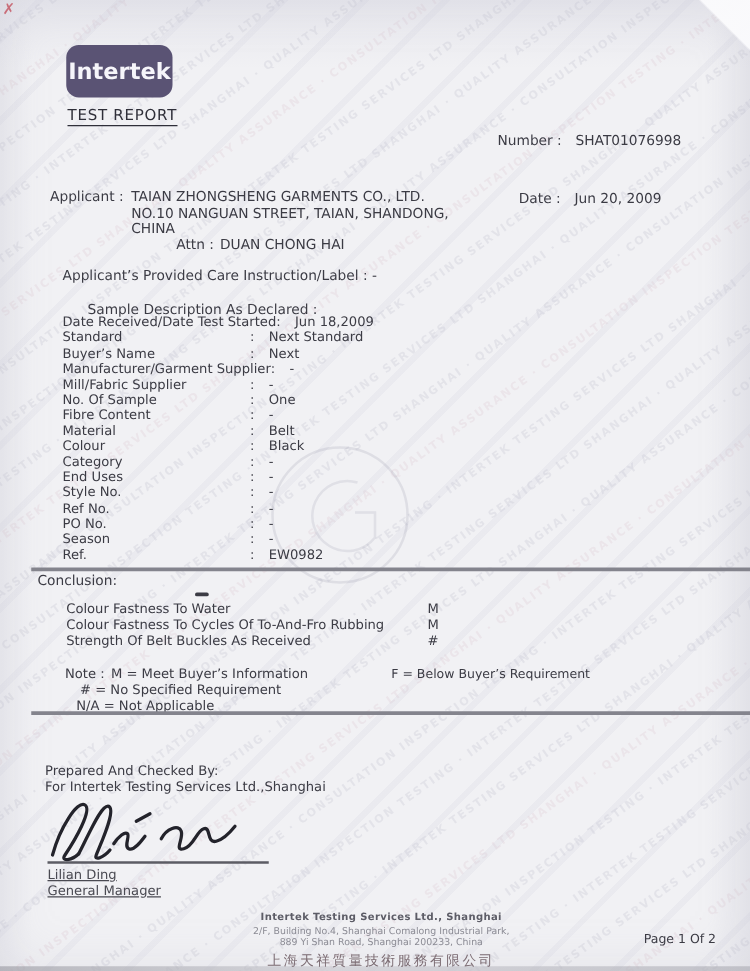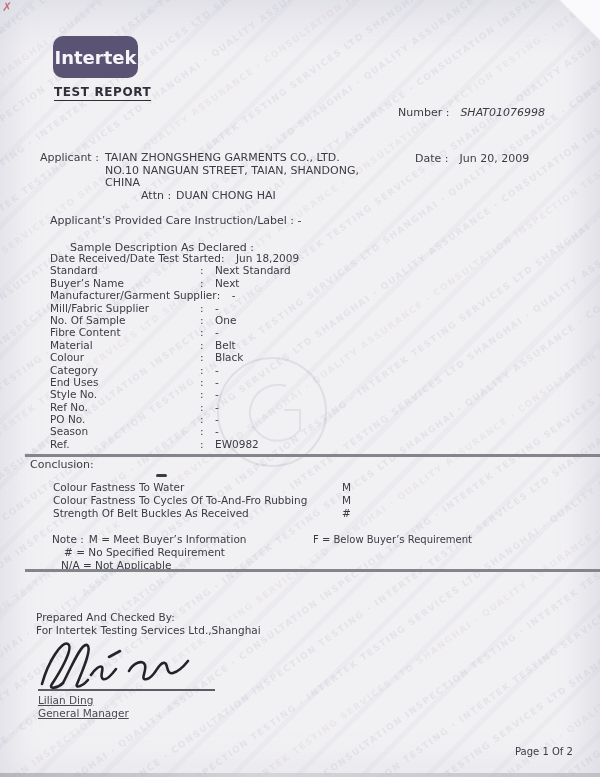--- a/index.html
+++ b/index.html
@@ -25,24 +25,24 @@
   .bottom-edge{position:absolute;left:0;right:0;bottom:0;height:4px;opacity:.65;
       background:linear-gradient(90deg,#9d9da5,#c9c9cf 45%,#aeaeb6);}
   .red-x{left:2px;top:0;font-size:12px;color:#c4525f;opacity:.8;}
 
   .circle-wm{left:208px;top:348px;pointer-events:none;}
 
   
   .logo{left:53px;top:36px;width:85px;height:42px;background:#5a5374;border-radius:10px;
         display:flex;align-items:center;justify-content:center;}
   .logo span{color:#f6f5fa;font-weight:bold;font-size:18px;}
-  .title{left:54px;top:85px;font-size:12px;font-weight:bold;letter-spacing:.6px;color:#2f2f39;}
+  .title{left:54px;top:85px;font-size:12px;font-weight:normal;letter-spacing:.6px;color:#2f2f39;}
   .title span{border-bottom:1.5px solid #2f2f39;padding-bottom:1px;}
   .number-row{left:398px;top:106px;font-size:11px;display:flex;}
-  .number-row .val{margin-left:11px;font-style:italic;}
+  .number-row .val{margin-left:11px;}
 
   
   .applicant{left:40px;top:152px;font-size:11px;line-height:12.7px;display:flex;}
   .applicant .lab{width:65px;flex:none;}
   .attn{display:flex;}
   .attn .alab{width:35px;flex:none;margin-left:36px;}
   .date-row{left:415px;top:152px;font-size:11px;display:flex;}
   .date-row .val{margin-left:11px;}
   .care{left:50px;top:214px;font-size:11px;}
 
@@ -291,15 +291,23 @@
       <path d="M 73 21 L 84 15"></path>
       <path d="M 93 35 C 97 27, 107 23, 109 29 C 111 35, 103 45, 111 43 C 119 41, 121 29, 127 27 C 133 25, 129 39, 137 37 C 143 35.5, 148 30, 152 25"></path>
     </g>
   </svg>
   <div class="abs sig-line"></div>
   <div class="abs signer">
     <div>Lilian Ding</div>
     <div>General Manager</div>
   </div>
 
+  <div class="abs footer">
+    <div class="f-company">Intertek Testing Services Ltd., Shanghai</div>
+    <div class="f-addr">
+      <div>2/F, Building No.4, Shanghai Comalong Industrial Park,</div>
+      <div>889 Yi Shan Road, Shanghai 200233, China</div>
+    </div>
+    <div class="f-cn">上海天祥質量技術服務有限公司</div>
+  </div>
   <div class="abs page-num">Page 1 Of 2</div>
 
 </div>
 
 </body></html>

